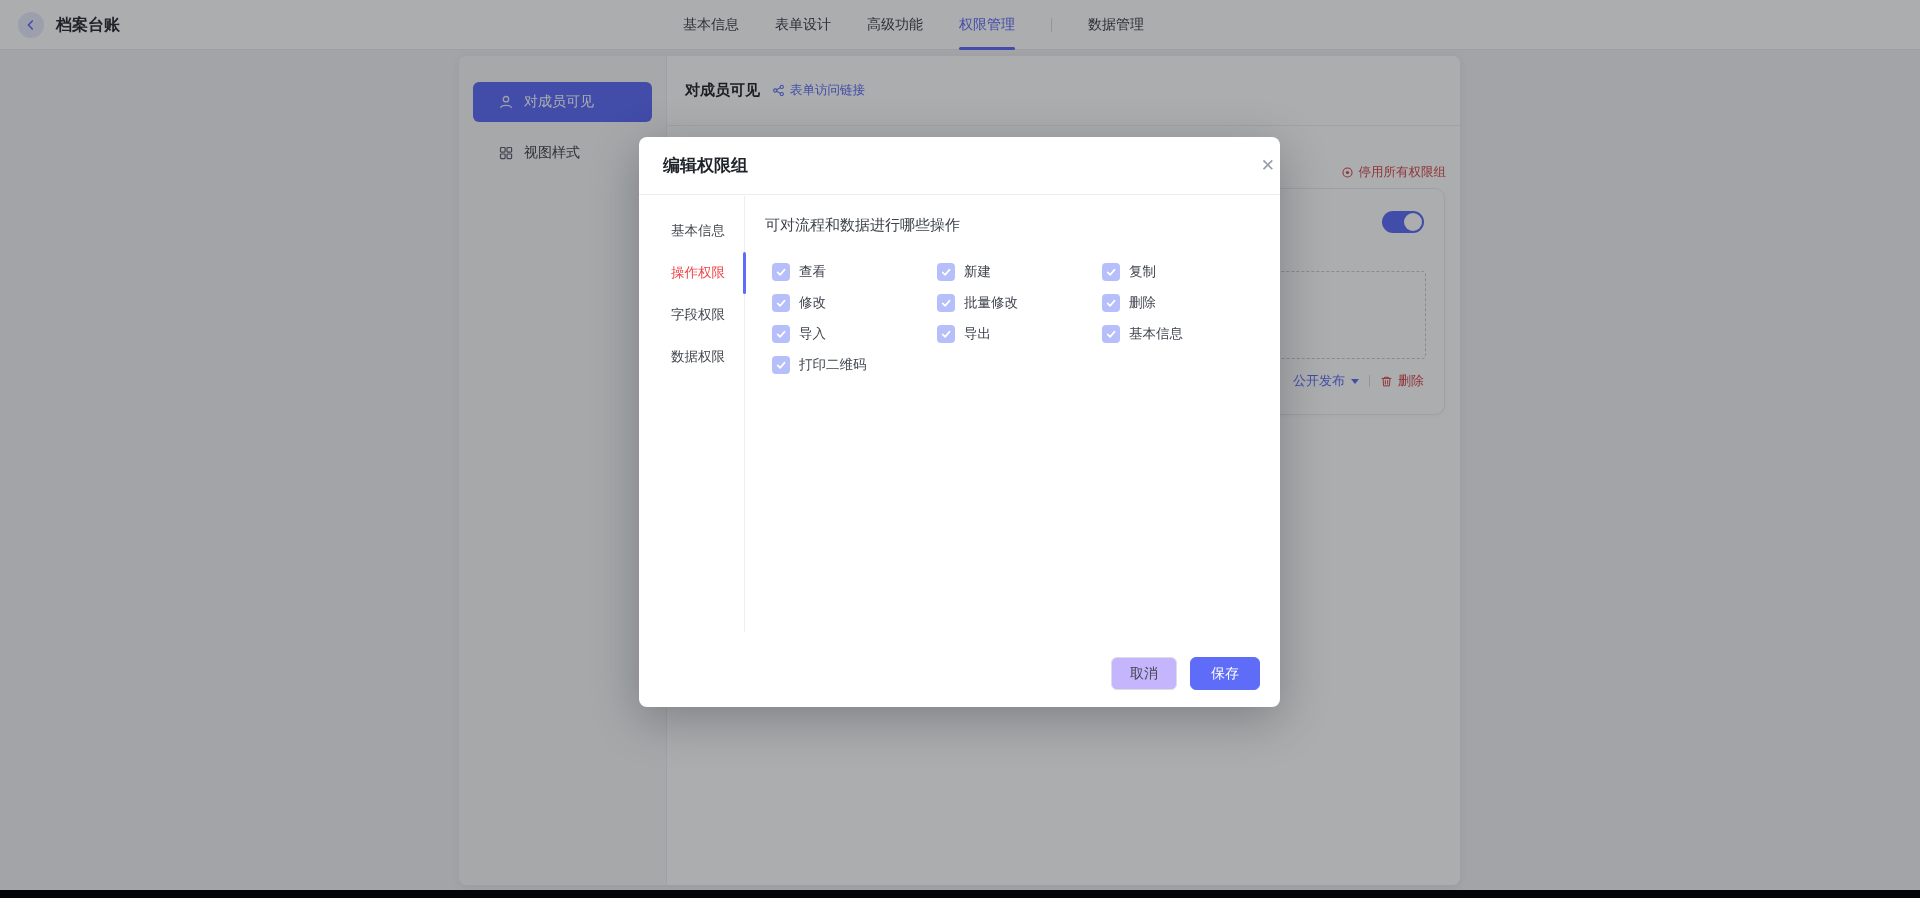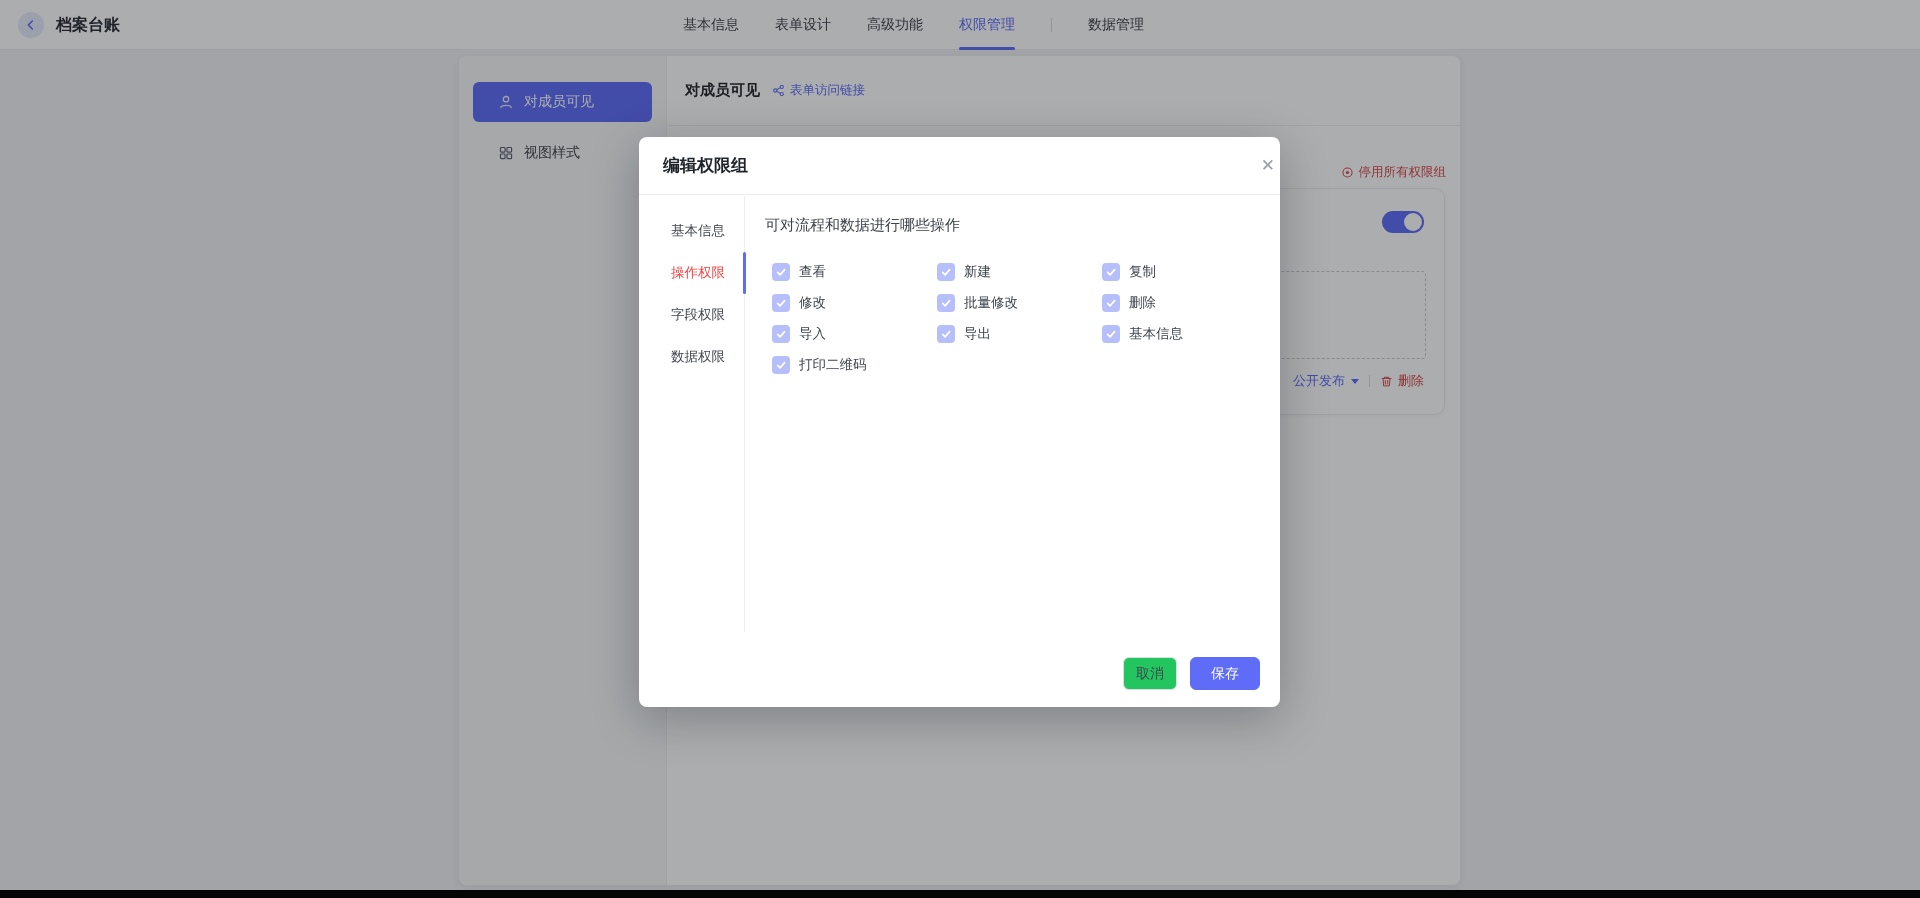--- a/index.html
+++ b/index.html
@@ -75,21 +75,21 @@
   .section-title{font-size:15px;color:#3d424b;}
   .perm-grid{margin:21px 0 0 7px;display:grid;grid-template-columns:165px 165px auto;
     grid-auto-rows:31px;align-items:center;}
   .perm-item{display:flex;align-items:flex-start;gap:9px;font-size:13.5px;color:#3e434c;}
   .cbx{width:18px;height:18px;border-radius:4px;background:#b6bffa;display:flex;align-items:center;
     justify-content:center;cursor:pointer;flex:0 0 auto;}
   .modal-foot{position:absolute;left:0;right:0;bottom:0;height:67px;display:flex;align-items:center;
     justify-content:flex-end;gap:13px;padding-right:20px;}
   .btn{height:33px;border-radius:6px;font-size:14px;display:flex;align-items:center;
     justify-content:center;cursor:pointer;}
-  .btn-cancel{width:54px;background:#22c55e;border:1px solid #dbdee3;color:#40454e;}
+  .btn-cancel{width:66px;background:#c4b5fd;border:1px solid #dbdee3;color:#40454e;}
   .btn-save{width:70px;background:#5e6cf8;color:#fff;border:1px solid #5e6cf8;}
   
   .bottom-strip{position:absolute;left:0;bottom:0;width:1920px;height:8px;background:#000;z-index:1;}
 </style>
 </head>
 <body>
 
 <header class="app-header">
   <div class="back-btn">
     <svg width="14" height="14" viewBox="0 0 16 16" fill="none">

